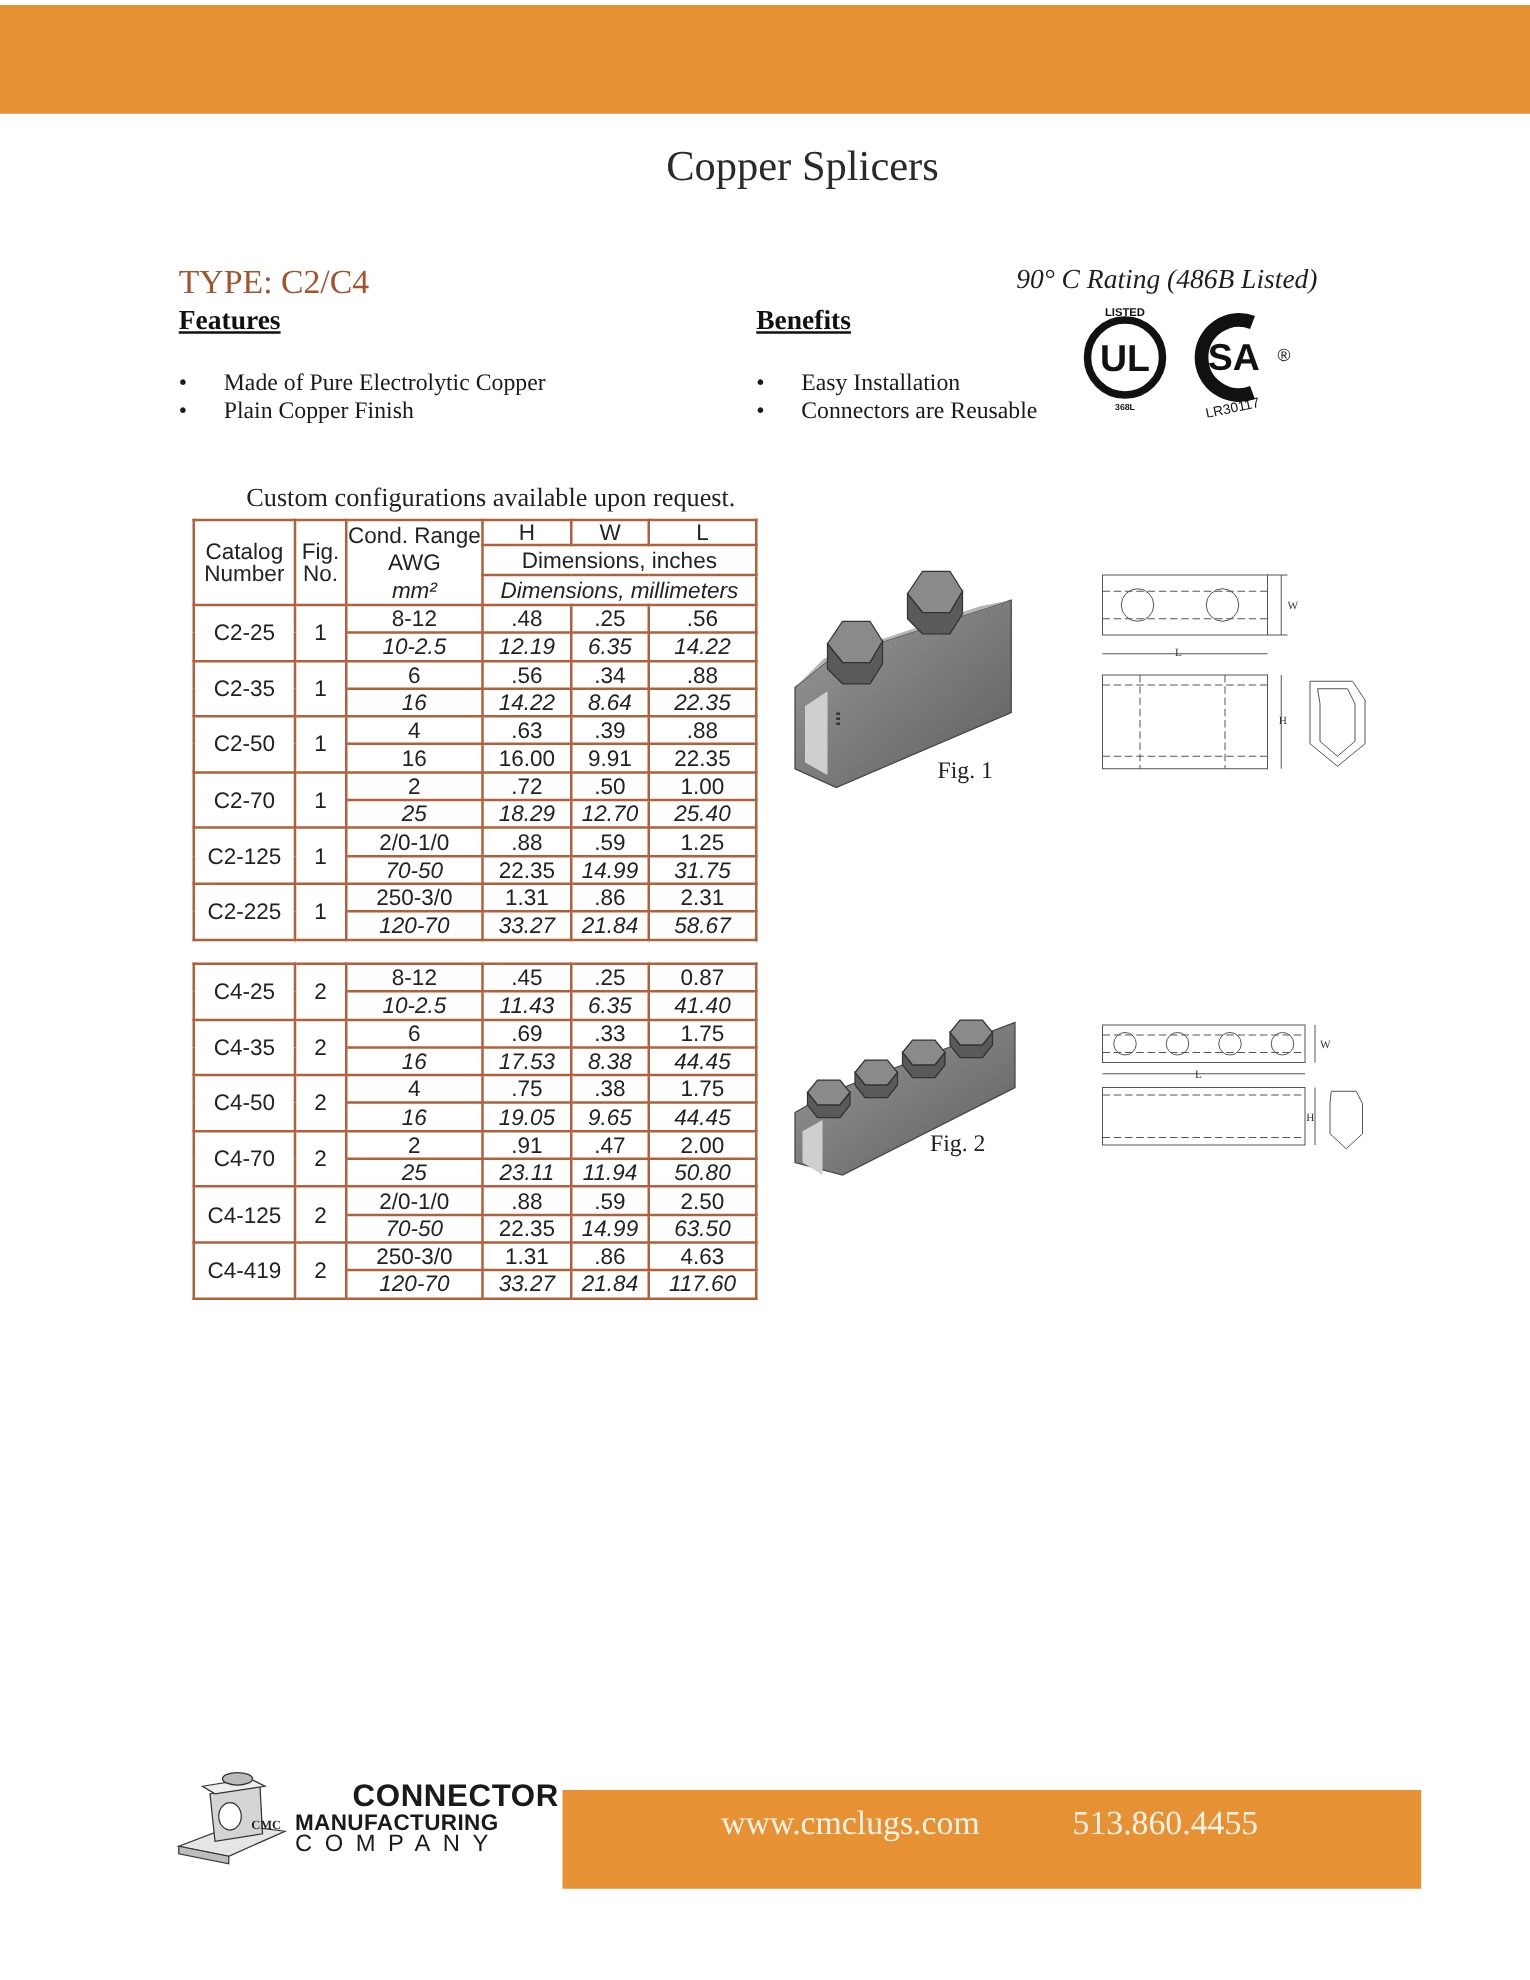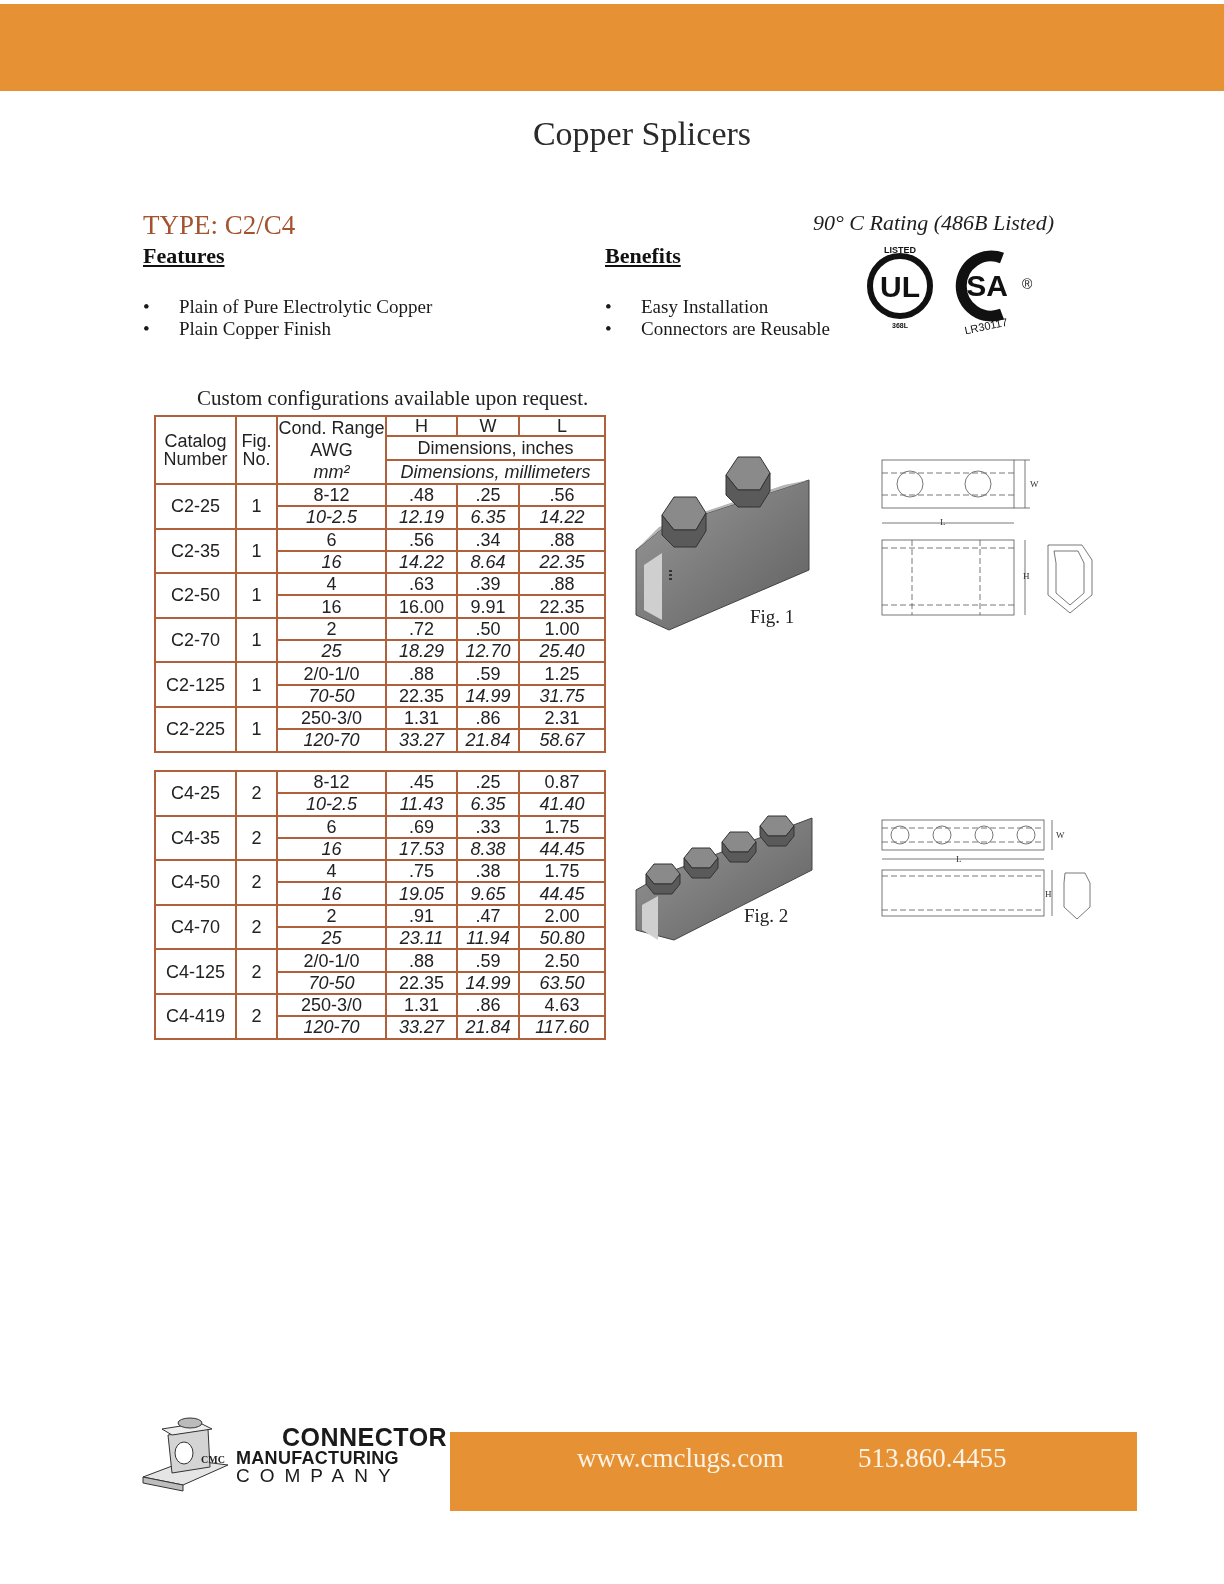--- a/index.html
+++ b/index.html
@@ -68,21 +68,21 @@
 
 <div class="page-title">Copper Splicers</div>
 
 <div class="type-title">TYPE: C2/C4</div>
 <div class="rating">90° C Rating (486B Listed)</div>
 
 <div class="sec-head features-head">Features</div>
 <div class="sec-head benefits-head">Benefits</div>
 
 <ul class="bullets features-list">
-  <li>Plain of Pure Electrolytic Copper</li>
+  <li>Made of Pure Electrolytic Copper</li>
   <li>Plain Copper Finish</li>
 </ul>
 <ul class="bullets benefits-list">
   <li>Easy Installation</li>
   <li>Connectors are Reusable</li>
 </ul>
 
 <svg class="cert-logos" viewBox="0 0 180 90">
   <g>
     <circle cx="38" cy="42" r="30" fill="none" stroke="#111" stroke-width="6"></circle>

